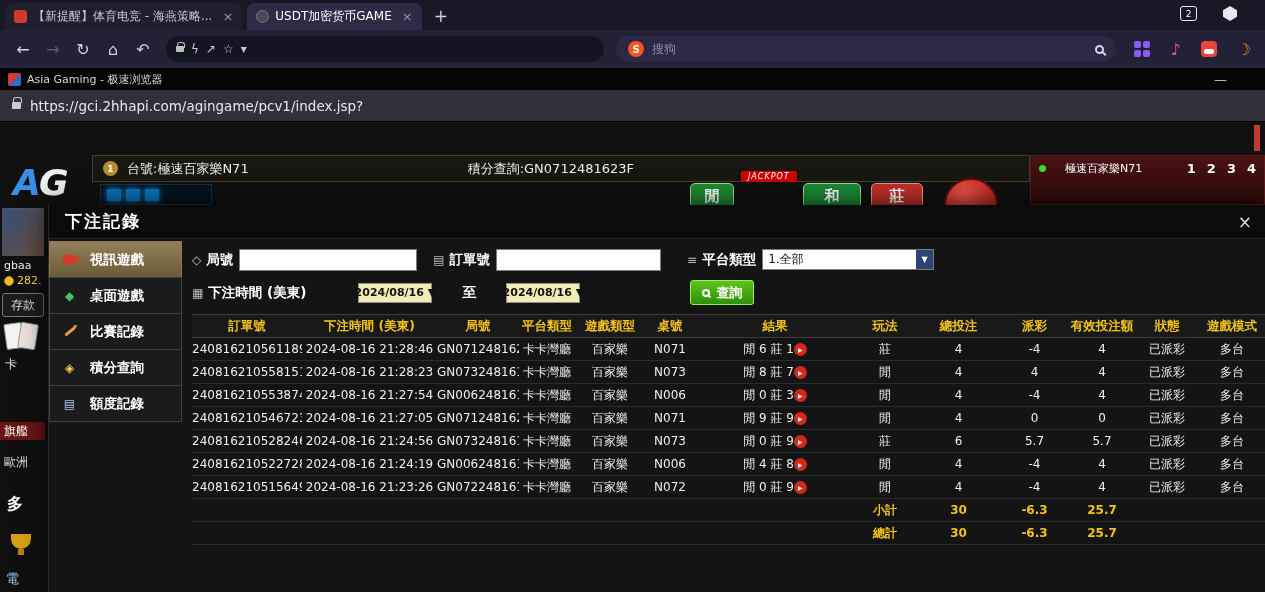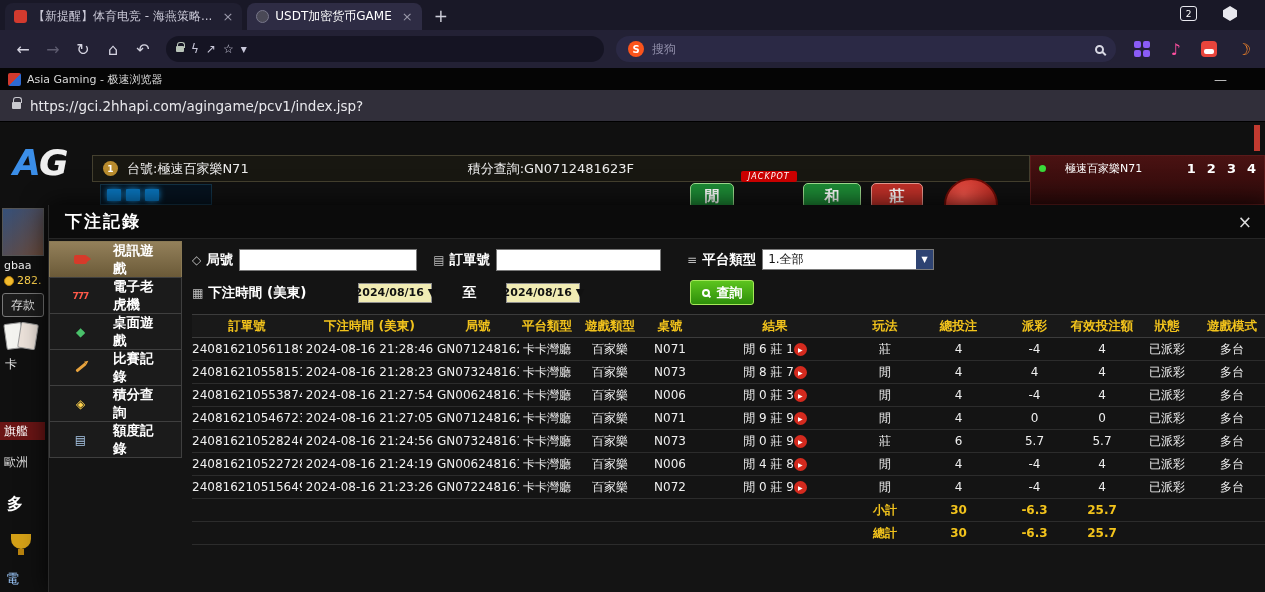--- a/index.html
+++ b/index.html
@@ -54,21 +54,21 @@
   .minbtn{margin-left:auto;margin-right:30px;color:#cfcfcf;font-size:13px}
   .urlbar2{height:32px;background:#312f3a;display:flex;align-items:center;padding:0 12px;gap:9px;border-bottom:1px solid #000}
   .lock2{width:9px;height:7px;background:#c9c9cf;border-radius:1px;position:relative;flex:none}
   .lock2:before{content:"";position:absolute;top:-5px;left:1px;width:7px;height:5px;border:1.5px solid #c9c9cf;
                 border-bottom:none;border-radius:3px 3px 0 0}
   .addr2{color:#e8e8ec;font-size:13.5px}
 
   
   .page{position:relative;height:470px;background:#101010;overflow:hidden}
   .red-sliver{position:absolute;right:5px;top:3px;width:6px;height:26px;background:#c23a30}
-  .ag-logo{position:absolute;left:13px;top:20px;font-style:italic;font-weight:bold;font-size:36px;letter-spacing:-2px}
+  .ag-logo{position:absolute;left:13px;top:40px;font-style:italic;font-weight:bold;font-size:36px;letter-spacing:-2px}
   .ag-a{color:#3b8ee8}.ag-g{color:#efefef}
   .game-bar{position:absolute;left:92px;top:33px;width:938px;height:27px;background:rgba(26,24,18,.9);
             border:1px solid #44402f;display:flex;align-items:center;gap:9px;padding:0 10px;color:#ececec;font-size:13px}
   .info-badge{width:15px;height:15px;border-radius:50%;background:#b98c2e;color:#fff;font-size:9px;font-weight:bold;
               display:flex;align-items:center;justify-content:center;flex:none}
   .round-lbl{margin-left:210px}
   .led{position:absolute;left:100px;top:62px;width:112px;height:21px;background:#06131f;border:1px solid #123246;
        display:flex;align-items:center;gap:5px;padding:0 6px}
   .led span{width:14px;height:12px;background:#0a86d8;box-shadow:0 0 6px #1aa6ff;border-radius:1px;opacity:.85}
   .bet-btn{position:absolute;top:61px;height:26px;border-radius:5px;color:#fff;font-size:15px;font-weight:bold;
@@ -110,21 +110,21 @@
   .strip-elec{position:absolute;left:6px;top:448px;color:#9ecbff;font-size:13px}
 
   
   .modal{position:absolute;left:48px;top:83px;width:1220px;height:387px;background:#141414;
          border-left:1px solid #2a2a2a;box-shadow:0 0 24px rgba(0,0,0,.8)}
   .modal-header{height:34px;background:#0b0b0b;display:flex;align-items:center;padding:0 16px;border-bottom:1px solid #262626}
   .modal-title{color:#fff;font-size:17px;font-weight:bold;letter-spacing:2px}
   .modal-close{margin-left:auto;color:#dcdcdc;font-size:17px}
   .modal-body{display:flex;height:353px}
   .msidebar{width:133px;flex:none;padding-top:3px}
-  .mitem{height:37px;display:flex;align-items:center;gap:24px;padding:0 22px;border:1px solid #3f3f3f;margin-top:-1px;
+  .mitem{height:37px;display:flex;align-items:center;gap:12px;padding:0 11px;border:1px solid #3f3f3f;margin-top:-1px;
          background:#1b1b1b;color:#fff;font-size:13.5px;font-weight:bold}
   .mitem.active{background:linear-gradient(#93805a,#6b5a38);border-color:#8a7a55}
   .micon{width:17px;display:flex;align-items:center;justify-content:center;flex:none}
   .cam{width:13px;height:9px;background:#d63a2a;border-radius:2px;position:relative}
   .cam:after{content:"";position:absolute;right:-4px;top:1px;border-left:4px solid #d63a2a;
              border-top:3px solid transparent;border-bottom:3px solid transparent}
   .slot7{color:#ff5a4a;font-size:9px;font-weight:bold;letter-spacing:-1px}
   .gdiamond{color:#49c06a;font-size:12px}
   .pencil{width:12px;height:3px;background:#e8a33d;transform:rotate(-40deg);border-radius:1px;position:relative}
   .pencil:after{content:"";position:absolute;right:-4px;top:-1px;border-left:4px solid #e8a33d;
@@ -281,24 +281,20 @@
         <span class="modal-title">下注記錄</span>
         <span class="modal-close">×</span>
       </div>
       <div class="modal-body">
         <div class="msidebar">
           <div class="mitem active">
             <span class="micon">
                 <span class="cam"></span>
               </span>
             <span>視訊遊戲</span>
-          </div>
-          <div class="mitem">
-            <span class="micon slot7">777</span>
-            <span>電子老虎機</span>
           </div>
           <div class="mitem">
             <span class="micon gdiamond">◆</span>
             <span>桌面遊戲</span>
           </div>
           <div class="mitem">
             <span class="micon">
                 <span class="pencil"></span>
               </span>
             <span>比賽記錄</span>

